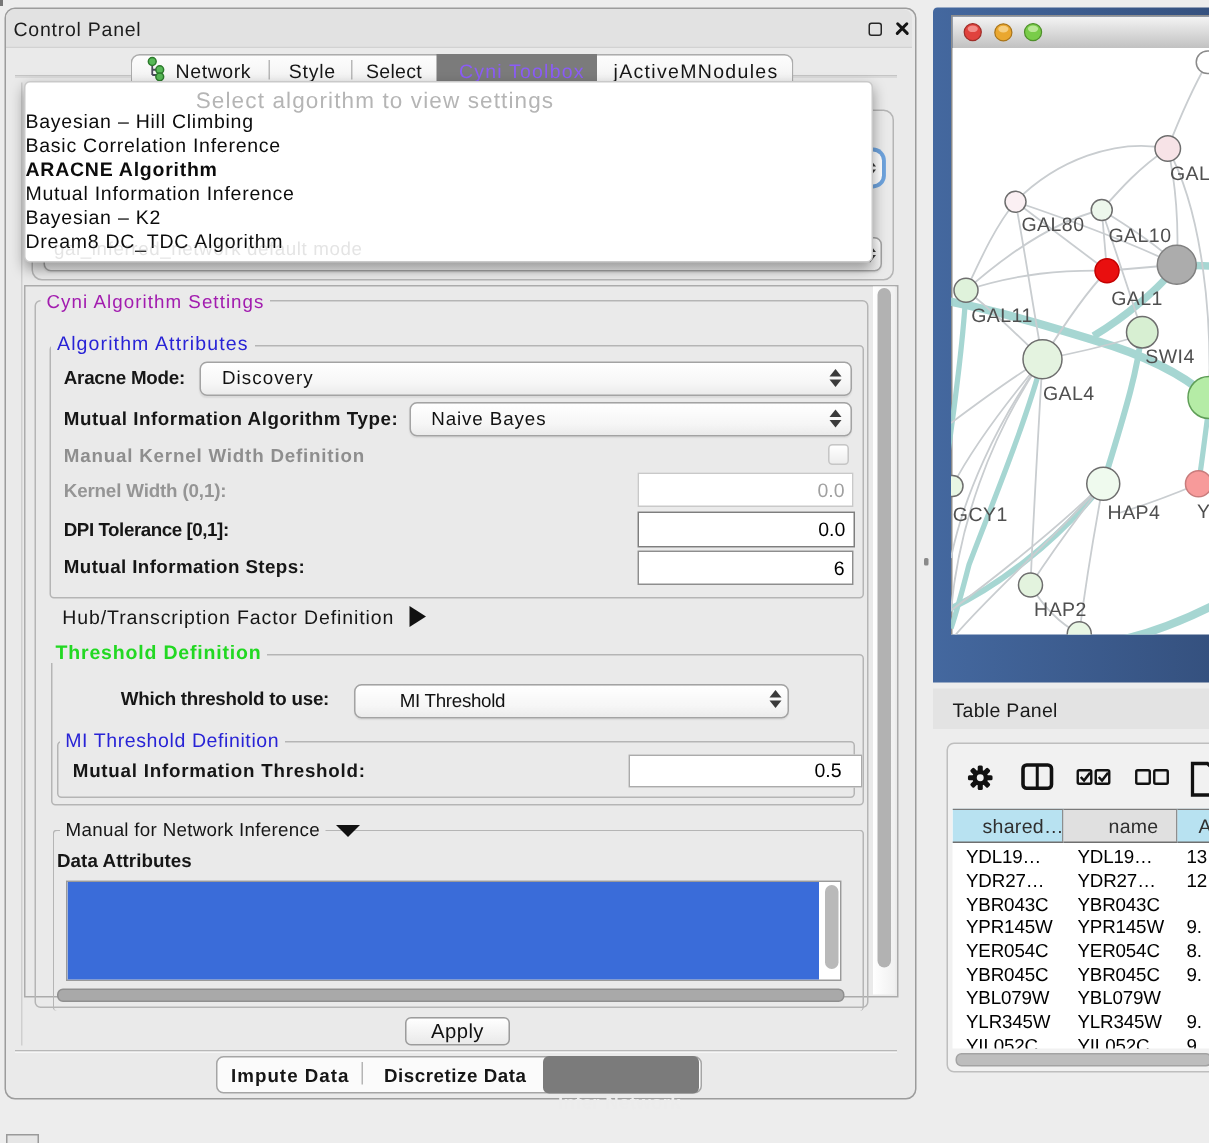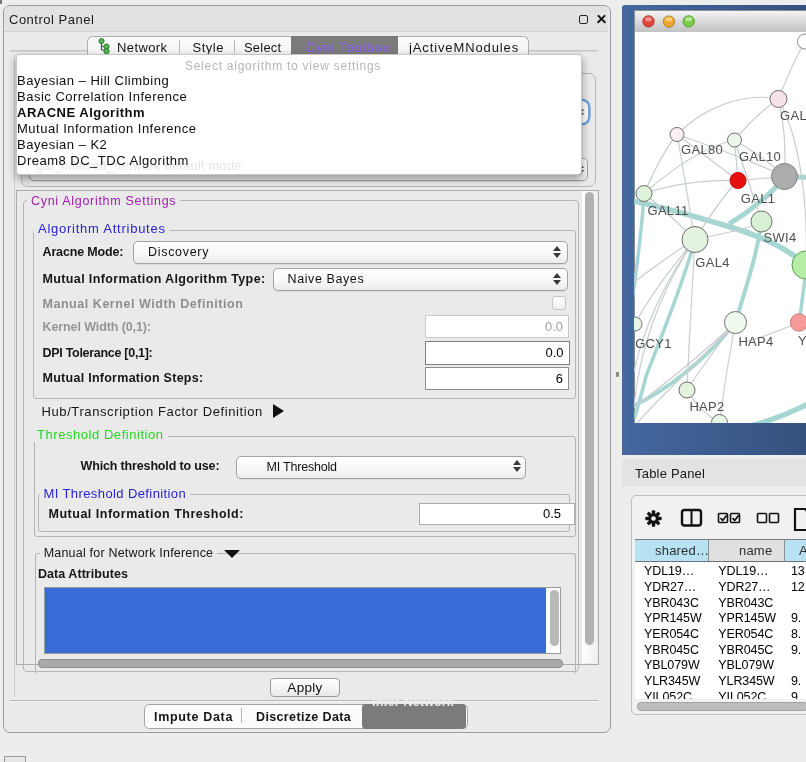--- a/index.html
+++ b/index.html
@@ -75,21 +75,21 @@
   </div>
 
 <div class="combo" style="left:29px;top:158px;width:557px;height:20.5px;"></div>
 <div class="spin" style="left:576px;top:163px;height:12px;">
     <div class="up"></div>
     <div class="dn"></div>
   </div>
 
 <div class="abs" style="left:16px;top:54px;width:564px;height:119px;background:#ffffff;
      border:1px solid #c9c9c9;border-radius:4px;box-shadow:0 4px 9px rgba(0,0,0,0.38);"></div>
-<div class="abs" style="left:16px;top:59px;width:468px;text-align:center;font-size:12px;color:#b5b5b5;letter-spacing:0.75px;margin-left:33px;">Select algorithm to view settings</div>
+<div class="abs" style="left:16px;top:59px;width:468px;text-align:center;font-size:15px;color:#b5b5b5;letter-spacing:0.75px;">Select algorithm to view settings</div>
 <div class="abs" style="left:17px;top:73px;font-size:13px;color:#0c0c0c;line-height:16px;letter-spacing:0.5px;">
   Bayesian – Hill Climbing<br>
   Basic Correlation Inference<br>
   <span class="b">ARACNE Algorithm</span><br>
   Mutual Information Inference<br>
   Bayesian – K2<br>
   Dream8 DC_TDC Algorithm
 </div>
 <div class="abs" style="left:36px;top:158.5px;font-size:12.5px;color:rgba(130,130,130,0.22);letter-spacing:0.4px;">gal_inferred_network default mode</div>
 
@@ -132,21 +132,21 @@
 <div class="lab b" id="L5" style="left:42.5px;top:345.5px;letter-spacing:-0.29px;">DPI Tolerance [0,1]:</div>
 <div class="field" style="left:424.5px;top:340.5px;width:138px;height:22px;border:1px solid #7e7e7e;color:#000;padding-right:5px;">0.0</div>
 
 <div class="lab b" id="L6" style="left:42.5px;top:371px;letter-spacing:0.27px;">Mutual Information Steps:</div>
 <div class="field" style="left:425px;top:367px;width:137px;height:20.5px;border:1px solid #8e8e8e;color:#000;padding-right:5px;">6</div>
 
 <div class="lab" id="L7" style="left:41.5px;top:403.5px;font-size:13px;letter-spacing:0.6px;">Hub/Transcription Factor Definition</div>
 <div class="abs" style="left:272.5px;top:404px;width:0;height:0;border-top:7px solid transparent;border-bottom:7px solid transparent;border-left:11px solid #111;"></div>
 
 <div class="gbox" style="left:34px;top:435.5px;width:540px;height:99px;border-radius:3px;"></div>
-<div class="gtitle" style="left:33px;top:427.5px;color:#22d822;font-size:13px;letter-spacing:0.55px;">Threshold Definition</div>
+<div class="gtitle" style="left:33px;top:427.5px;color:#22d822;font-size:13px;letter-spacing:0.55px;font-weight:bold;">Threshold Definition</div>
 
 <div class="lab b" id="L8" style="left:80.5px;top:459px;letter-spacing:-0.15px;">Which threshold to use:</div>
 <div class="combo" style="left:235.5px;top:455.5px;width:288px;height:21.5px;">
   <div class="ctext" style="left:30px;letter-spacing:-0.2px;">MI Threshold</div>
 </div>
 <div class="spin" style="left:513px;top:460px;height:12px;">
     <div class="up"></div>
     <div class="dn"></div>
   </div>
 
@@ -174,21 +174,21 @@
      font-size:13.5px;font-weight:normal;letter-spacing:0.3px;color:#111;">Apply</div>
 
 <div class="abs" style="left:10px;top:700px;width:588px;height:1px;background:#b7b7b7;"></div>
 <div class="abs" style="left:10px;top:701px;width:588px;height:1px;background:#f6f6f6;"></div>
 
 <div class="abs" style="left:143.5px;top:704px;width:322px;height:22.5px;background:#fbfbfb;border:1px solid #a5a5a5;border-radius:5px;"></div>
 <div class="abs" style="left:241px;top:708px;width:1px;height:15px;background:#b5b5b5;"></div>
 <div class="abs" style="left:361.5px;top:704px;width:104px;height:24.5px;background:#7b7b7b;border-radius:4px;"></div>
 <div class="lab b" id="L12" style="left:154px;top:709.5px;letter-spacing:0.68px;">Impute Data</div>
 <div class="lab b" id="L13" style="left:256px;top:709.5px;letter-spacing:0.36px;">Discretize Data</div>
-<div class="lab" id="L14" style="left:372px;top:695px;color:#ececec;font-weight:bold;letter-spacing:0.16px;">Infer Network</div>
+<div class="lab" id="L14" style="left:372px;top:728px;color:#ececec;font-weight:bold;letter-spacing:0.16px;">Infer Network</div>
 
 <div class="abs" style="left:616px;top:372px;width:3px;height:5px;background:#8a8a8a;border-radius:1px;"></div>
 
 <div class="abs" style="left:622px;top:4.5px;width:184px;height:450px;background:linear-gradient(to right,#44689f,#35517f);border-radius:3px 0 0 0;"></div>
 
 <div class="abs" style="left:634px;top:10px;width:172px;height:21.5px;background:linear-gradient(#f4f4f4,#dcdcdc 45%,#bfbfbf);border:1px solid #8e8e8e;border-right:none;"></div>
 <svg class="abs" style="left:634px;top:10px;" width="172" height="22" viewBox="0 0 172 22">
   <circle cx="14.5" cy="11.4" r="5.7" fill="#e0423d" stroke="#9e2d28" stroke-width="0.8"></circle>
   <ellipse cx="14.5" cy="9.2" rx="3.4" ry="2.2" fill="#f59a96" opacity="0.85"></ellipse>
   <circle cx="34.9" cy="11.6" r="5.7" fill="#eaa72f" stroke="#a8741a" stroke-width="0.8"></circle>

